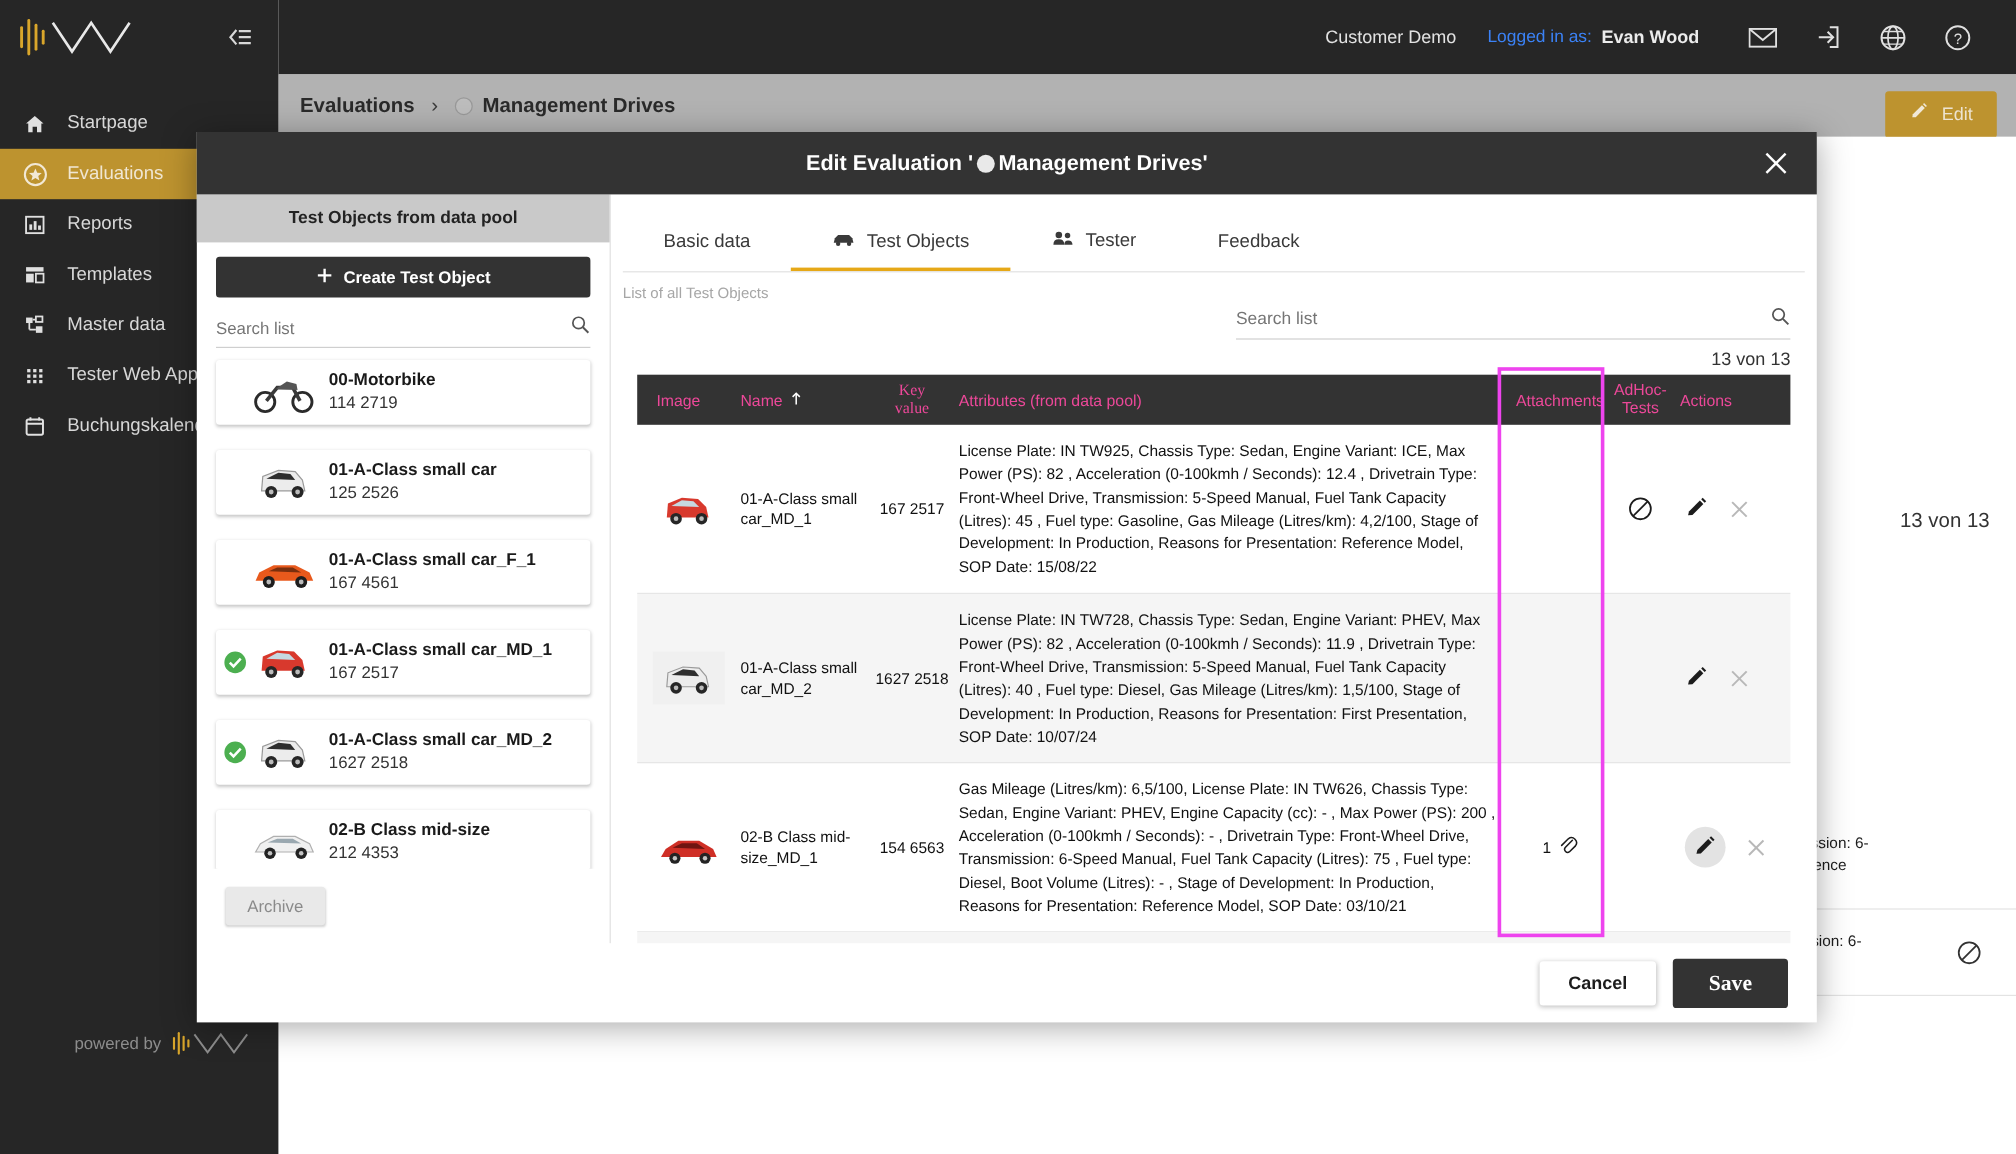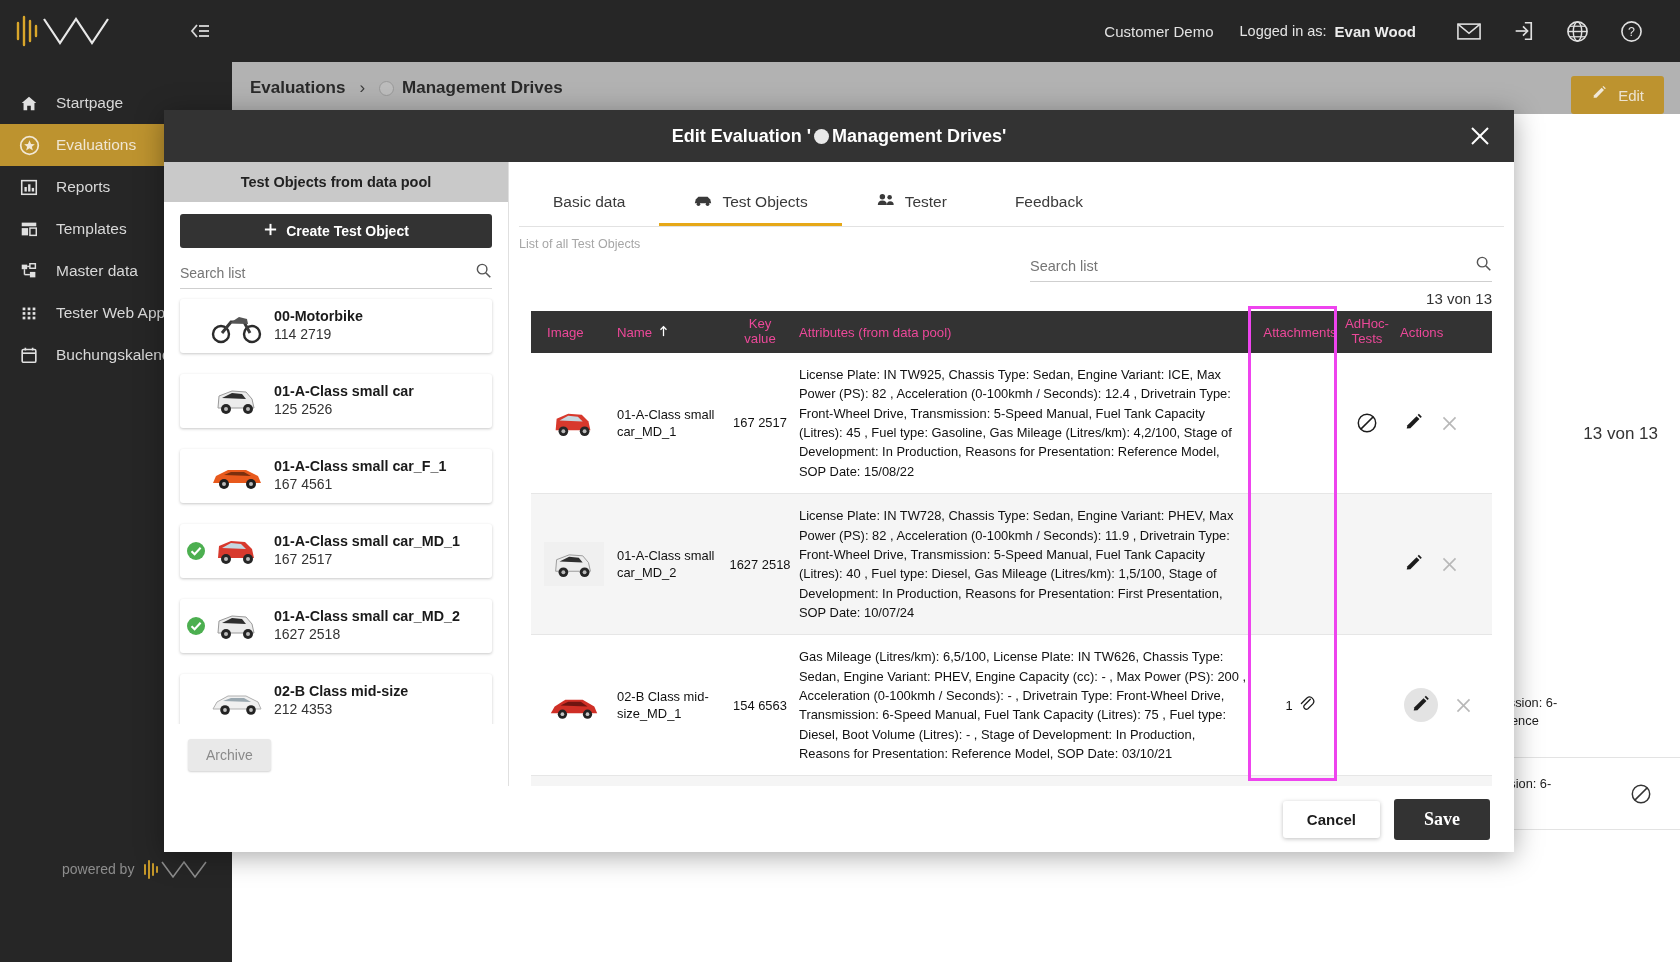--- a/index.html
+++ b/index.html
@@ -36,21 +36,21 @@
   .main-bg {
     position: absolute; left: 232px; top: 0; right: 0; bottom: 0;
     background: #ffffff;
   }
   .topbar {
     position: absolute; left: 0; top: 0; right: 0; height: 62px;
     background: #262626; display: flex; align-items: center; justify-content: flex-end;
     padding-right: 22px; gap: 0px;
   }
   .topbar .cust { color: #e2e2e2; font-size: 15px; margin-right: 26px; }
-  .topbar .lbl { color: #e5e5e5; font-size: 14.5px; margin-right: 8px; }
+  .topbar .lbl { color: #3b82f6; font-size: 14.5px; margin-right: 8px; }
   .topbar .usr { color: #ececec; font-size: 15px; font-weight: bold; margin-right: 26px; }
   .topbar .tbico { width: 54px; height: 62px; display: flex; align-items: center; justify-content: center; cursor: pointer; }
 
   .breadcrumbbar {
     position: absolute; left: 0; top: 62px; right: 0; height: 52px;
     background: #b2b2b2; display: flex; align-items: center; padding-left: 18px;
   }
   .bc-txt { font-size: 17px; color: #2a2a2a; font-weight: bold; }
   .bc-sep { margin: 0 14px; font-size: 17px; color: #3a3a3a; }
   .bc-dot { width: 15px; height: 15px; border-radius: 50%; background: #bdbdbd; border: 1px solid #999; display: inline-block; margin-right: 8px; }
@@ -153,21 +153,21 @@
   }
   .detail-count { text-align: right; padding: 8px 22px 4px 0; font-size: 15px; color: #333; }
 
   .tbl-wrap { flex: 1; overflow: hidden; padding: 0 22px; position: relative; }
   .thead {
     background: #333; color: #ec4899; display: flex; align-items: center; min-height: 42px;
     font-size: 13.2px;
   }
   .thead .h-img { width: 86px; padding-left: 16px; }
   .thead .h-name { width: 112px; display: flex; align-items: center; gap: 6px; }
-  .thead .h-key { width: 62px; text-align: center; line-height: 1.1; }
+  .thead .h-key { width: 62px; text-align: center; line-height: 1.1; font-family: Liberation Serif, serif; }
   .thead .h-attr { flex: 1; padding-left: 8px; }
   .thead .h-att { width: 84px; text-align: center; }
   .thead .h-adhoc { width: 50px; text-align: center; line-height: 1.1; }
   .thead .h-act { width: 100px; padding-left: 8px; }
 
   .trow { display: flex; border-bottom: 1px solid #e6e6e6; font-size: 12.9px; color: #111; }
   .trow.alt { background: #f5f5f5; }
   .trow .c-img { width: 86px; display: flex; align-items: center; justify-content: center; padding: 10px 0; }
   .trow .c-name { width: 112px; display: flex; align-items: center; line-height: 1.35; }
   .trow .c-key { width: 62px; display: flex; align-items: center; justify-content: center; line-height: 1.35; text-align: center; }

